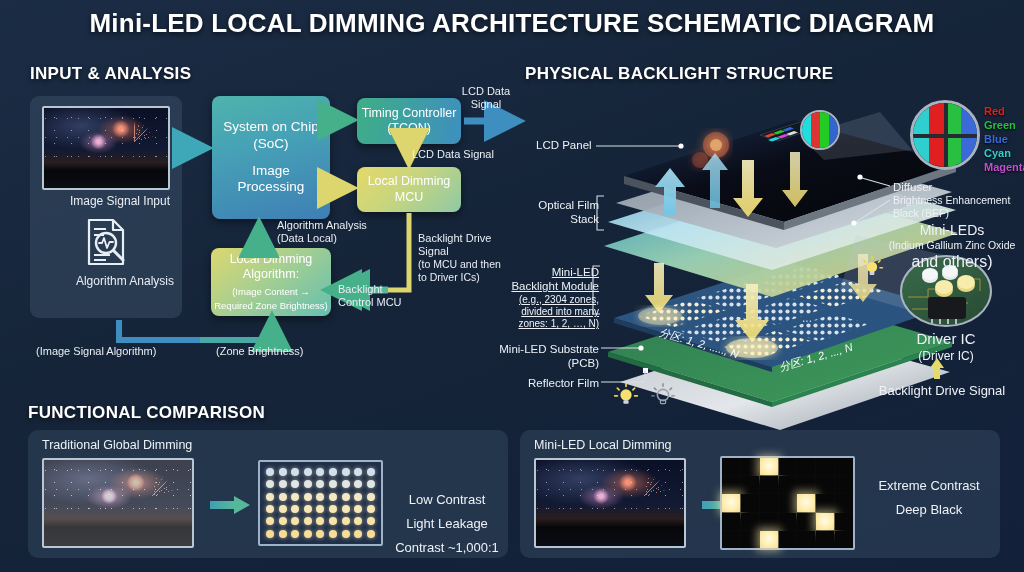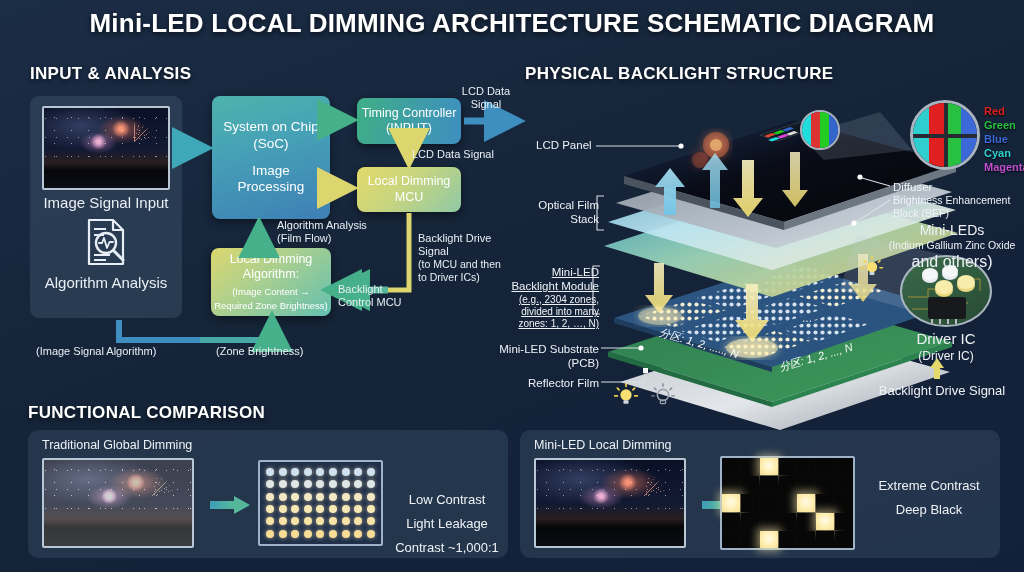--- a/index.html
+++ b/index.html
@@ -59,21 +59,21 @@
       conic-gradient(from 0deg, rgba(255,170,140,.8) 0 1deg, transparent 1deg 14deg,
                      rgba(255,170,140,.8) 14deg 15deg, transparent 15deg 29deg,
                      rgba(255,170,140,.8) 29deg 30deg, transparent 30deg 44deg,
                      rgba(255,170,140,.8) 44deg 45deg, transparent 45deg 59deg,
                      rgba(255,170,140,.8) 59deg 60deg, transparent 60deg 74deg,
                      rgba(255,170,140,.8) 74deg 75deg, transparent 75deg 89deg,
                      rgba(255,170,140,.8) 89deg 90deg, transparent 90deg 360deg);
     -webkit-mask-image:radial-gradient(circle,#000 0 52%,transparent 70%);
             mask-image:radial-gradient(circle,#000 0 52%,transparent 70%);
     opacity:.85;}
-  .cap-label { font-size:15px; text-align:center; color:#e9eef4; }
+  .cap-label { font-size:12px; text-align:right; color:#e9eef4; }
   #label-image-input { left:12px; top:98px; width:128px; }
   #algo-icon { left:48px; top:118px; width:56px; height:56px; }
   #label-algo { left:8px; top:178px; width:136px; }
 
   
   .fbox { border-radius:8px; display:flex; flex-direction:column;
           align-items:center; justify-content:center; text-align:center;
           color:#fff; box-shadow:0 3px 9px rgba(0,0,0,.45); line-height:1.22; }
   #box-soc  { left:212px; top:96px; width:118px; height:123px; font-size:13.5px;
               background:linear-gradient(165deg,#4fb3ac 0%,#46a2b6 38%,#3e7fb5 100%); }
@@ -177,21 +177,21 @@
   <div class="abs fbox" id="box-soc">
     <div>System on Chip</div>
     <div>(SoC)</div>
     <div class="gap"></div>
     <div>Image</div>
     <div>Processing</div>
   </div>
 
   <div class="abs fbox" id="box-tcon">
     <div>Timing Controller</div>
-    <div>(INPUT)</div>
+    <div>(TCON)</div>
   </div>
 
   <div class="abs fbox" id="box-mcu">
     <div>Local Dimming</div>
     <div>MCU</div>
   </div>
 
   <div class="abs fbox" id="box-algo">
     <div>Local Dimming</div>
     <div>Algorithm:</div>
@@ -239,21 +239,21 @@
     <polyline points="200,340 272,340 272,327" fill="none" stroke="#48a9a6" stroke-width="6"></polyline>
     <line x1="272" y1="336" x2="272" y2="320" stroke="#57b79a" stroke-width="7" marker-end="url(#ah-green)"></line>
   </svg>
 
   <div class="abs flab" id="lab-lcd-top">
     <div style="white-space:normal">LCD Data Signal</div>
     </div>
   <div class="abs flab" id="lab-lcd-mid">LCD Data Signal</div>
   <div class="abs flab" id="lab-algo-an">
     <div>Algorithm Analysis</div>
-    <div>(Film Flow)</div>
+    <div>(Data Local)</div>
     </div>
   <div class="abs flab" id="lab-backlight-drive">
     <div>Backlight Drive</div>
     <div>Signal</div>
     <div style="font-size:10.5px">(to MCU and then</div>
     <div style="font-size:10.5px">to Driver ICs)</div>
     </div>
   <div class="abs flab" id="lab-bl-ctrl">
     <div>Backlight</div>
     <div>Control MCU</div>

